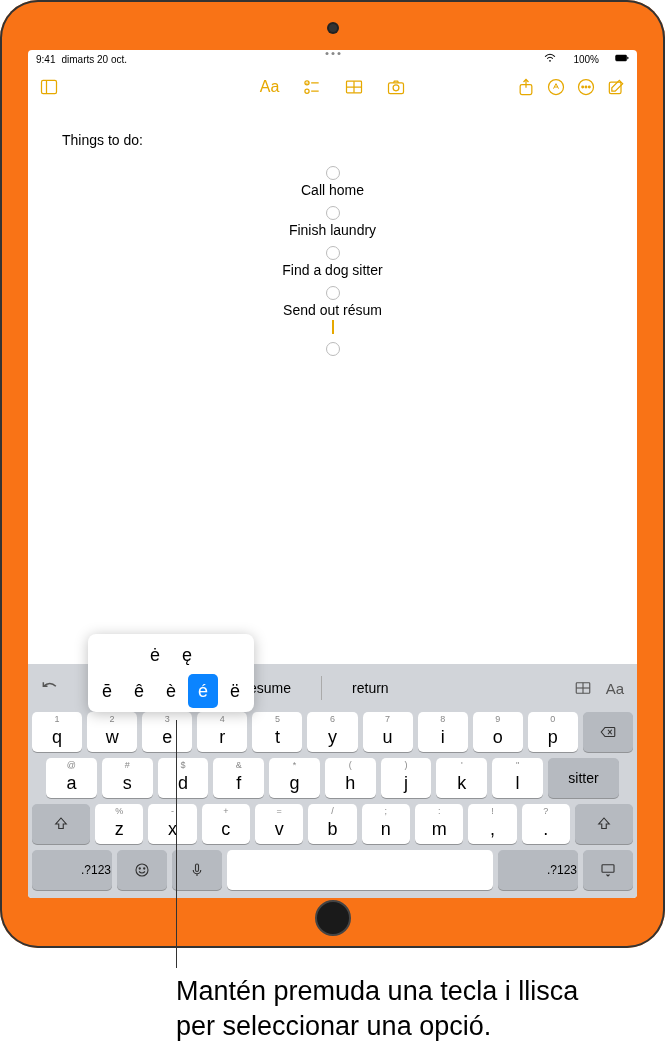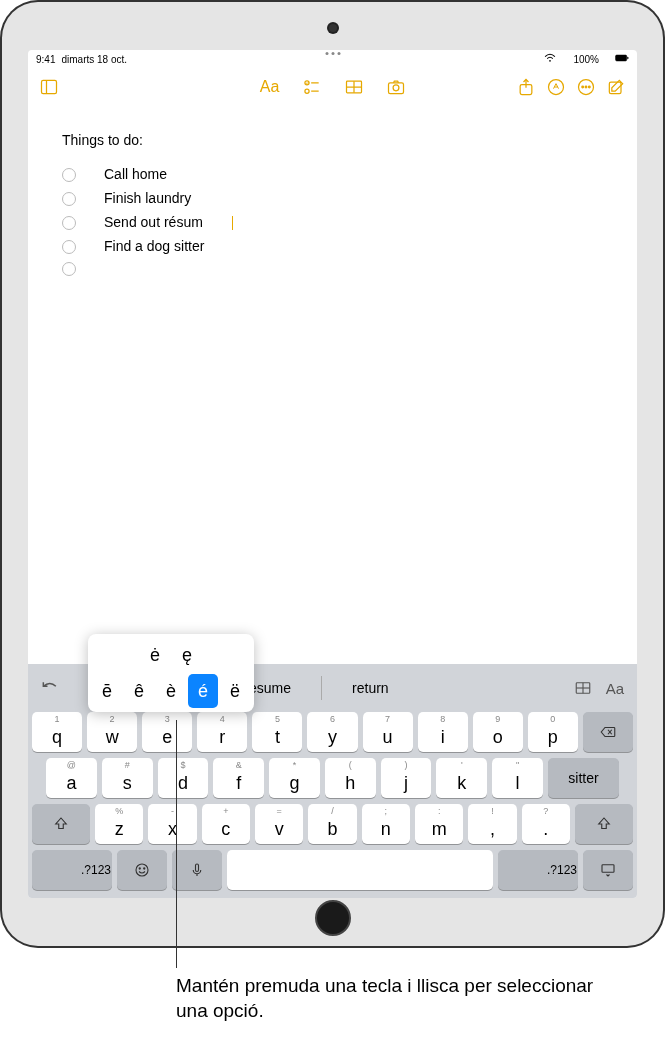--- a/index.html
+++ b/index.html
@@ -6,21 +6,21 @@
     body {
       font-family: -apple-system, BlinkMacSystemFont, "Helvetica Neue", Arial, sans-serif;
       background: #fff;
       width: 665px;
       height: 1061px;
       position: relative;
     }
     .ipad-frame {
       width: 665px;
       height: 948px;
-      background: #e5e5e5;
+      background: #f97316;
       border-radius: 38px;
       padding: 50px 28px;
       position: relative;
       box-shadow: inset 0 0 0 2px #333;
     }
     .camera {
       position: absolute;
       top: 24px;
       left: 50%;
       transform: translateX(-50%);
@@ -104,24 +104,25 @@
     .note-content {
       flex: 1;
       padding: 26px 34px;
       font-size: 14px;
       color: #000;
       background: #fff;
     }
     .note-title { font-weight: 400; font-size: 14px; margin-bottom: 18px; }
     .checklist-item {
       display: flex;
-      align-items: flex-end;
-      gap: 28px;
+      align-items: center;
+      gap: 2px;
       margin-bottom: 8px;
       font-size: 14px;
+      flex-direction: column;
     }
     .check-circle {
       width: 14px;
       height: 14px;
       border: 1.2px solid #bbb;
       border-radius: 50%;
       flex-shrink: 0;
     }
     .cursor-line {
       display: inline-block;
@@ -225,21 +226,21 @@
       left: 176px;
       top: 720px;
       width: 1px;
       height: 248px;
       background: #333;
     }
     .callout-text {
       position: absolute;
       left: 176px;
       top: 974px;
-      font-size: 19px;
+      font-size: 27px;
       color: #000;
       line-height: 1.3;
       width: 430px;
     }
   </style>
 </head>
 <body>
 
 <div class="ipad-frame">
   <div class="camera"></div>
@@ -247,21 +248,21 @@
 
     <div class="pill-indicator">
       <span></span>
         <span></span>
         <span></span>
     </div>
 
     <div class="status-bar">
       <div class="status-left">
         <span>9:41</span>
-        <span>dimarts 18 oct.</span>
+        <span>dimarts 20 oct.</span>
       </div>
       <div class="status-right">
         <span>
           <svg viewBox="0 0 20 14">
               <path d="M10 12 Q10 12 10 12 M6 8 Q10 4 14 8 M3 5 Q10 -2 17 5" stroke="#000" fill="none" stroke-width="1.5"></path>
               <circle cx="10" cy="11" r="1.2" fill="#000"></circle>
             </svg>
         </span>
         <span>100%</span>
         <span>
@@ -342,26 +343,26 @@
           <div class="checklist-item">
             <div class="check-circle"></div>
             <span>Call home</span>
           </div>
           <div class="checklist-item">
             <div class="check-circle"></div>
             <span>Finish laundry</span>
           </div>
           <div class="checklist-item">
             <div class="check-circle"></div>
+            <span>Find a dog sitter</span>
+          </div>
+          <div class="checklist-item">
+            <div class="check-circle"></div>
             <span>Send out résum</span>
             <span class="cursor-line"></span>
-          </div>
-          <div class="checklist-item">
-            <div class="check-circle"></div>
-            <span>Find a dog sitter</span>
           </div>
           <div class="checklist-item">
             <div class="check-circle"></div>
             <span></span>
           </div>
         </div>
     </div>
 
     <div class="accent-popup">
       <div class="accent-row top" id="accent-top">

